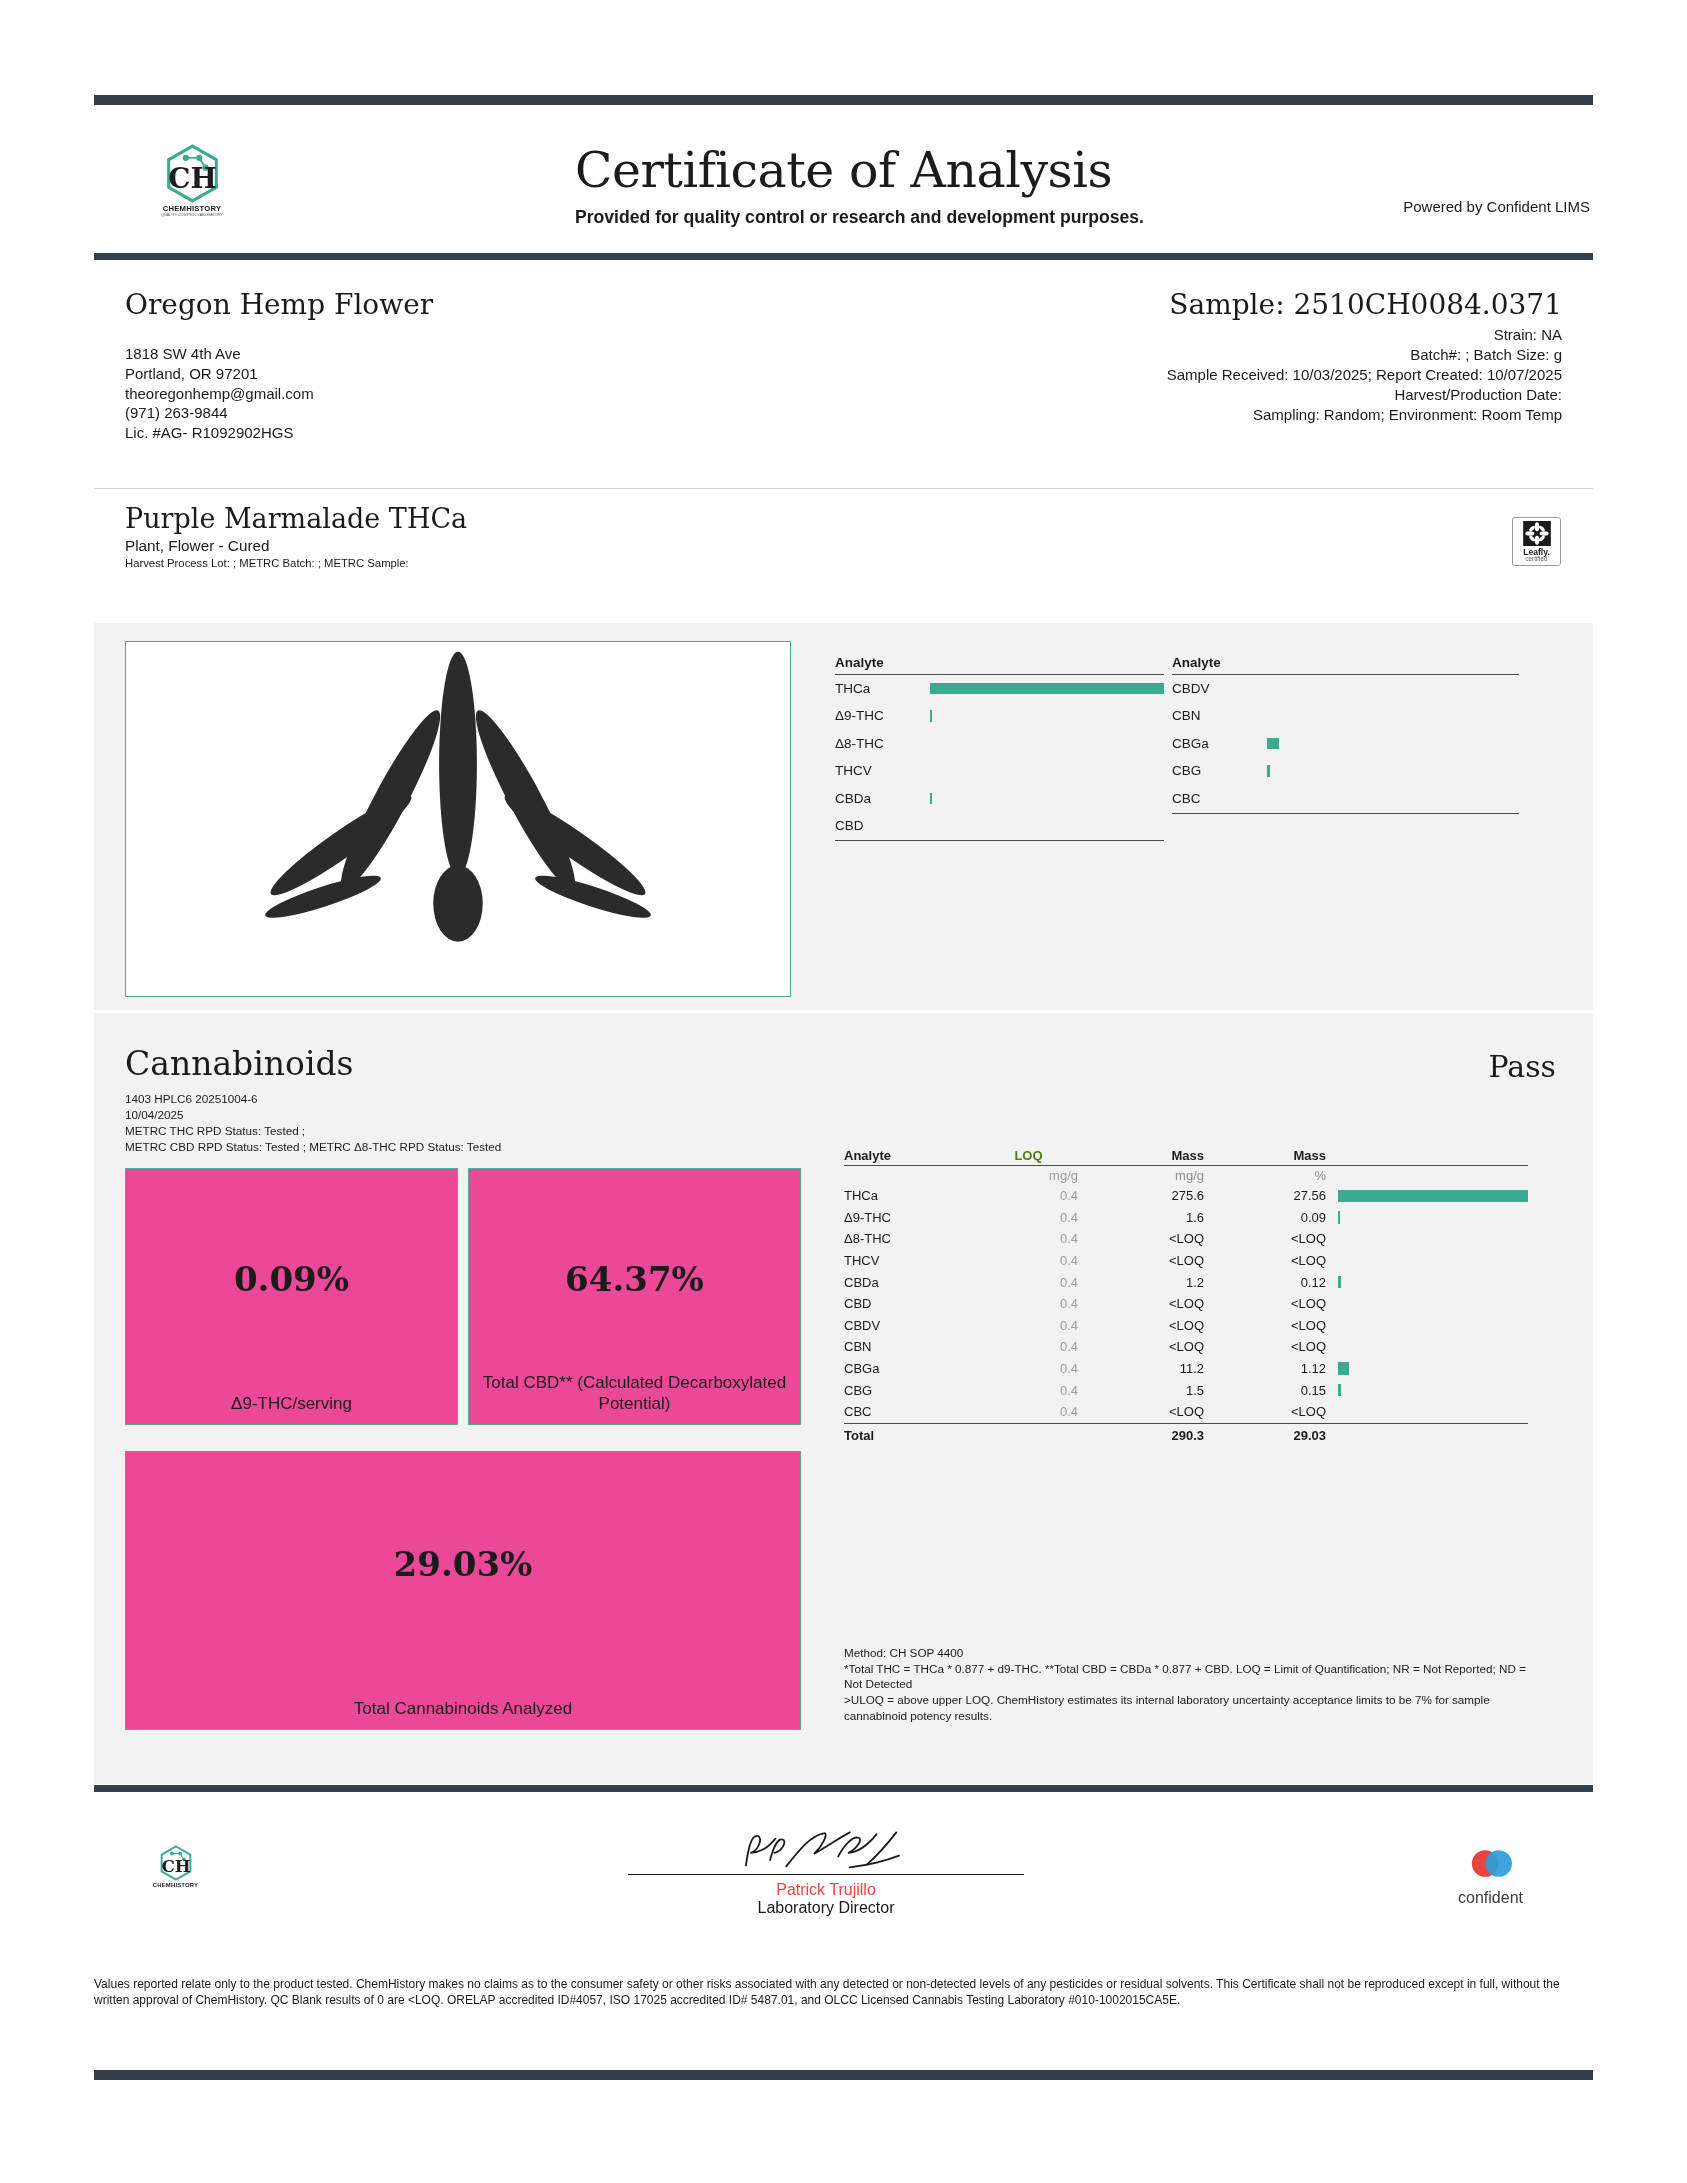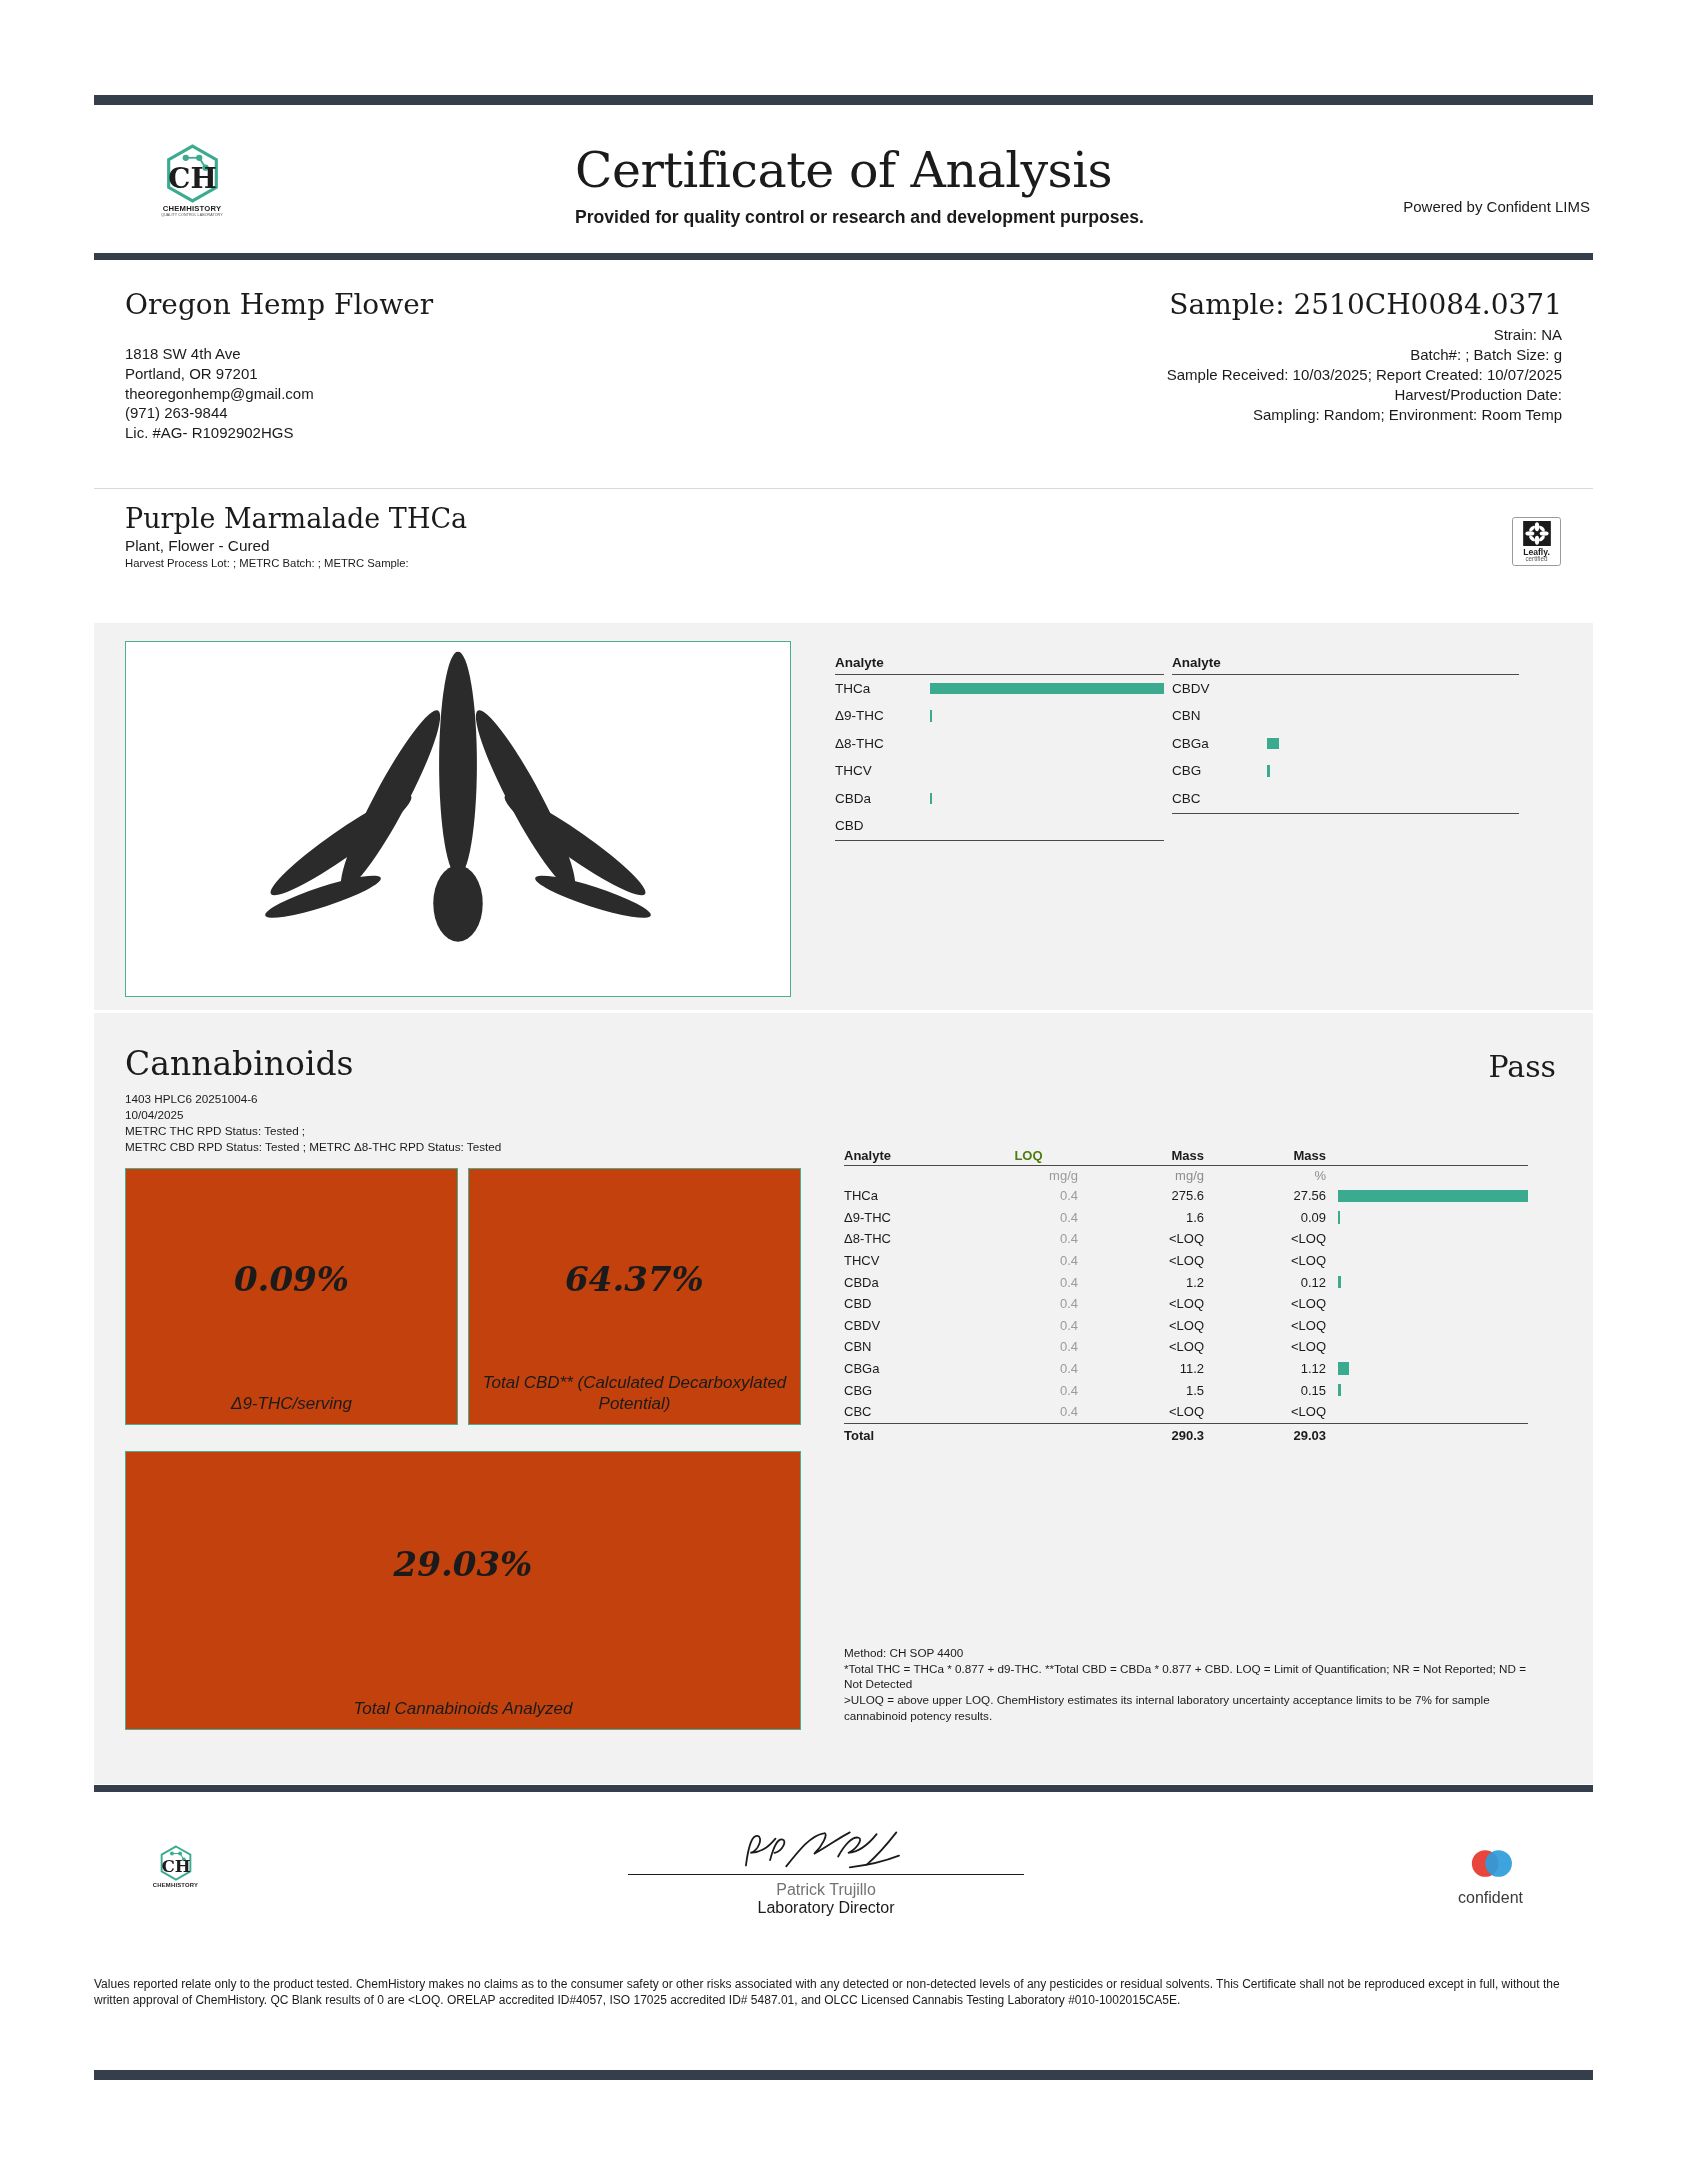--- a/index.html
+++ b/index.html
@@ -274,24 +274,23 @@
   .cann-meta {
     position: absolute;
     left: 125px; top: 1091px;
     font-size: 11.7px;
     color: #1b1b1b;
     line-height: 1.38;
   }
   
   .vbox {
     position: absolute;
-    background: #c2410c;
+    background: #ec4899;
     border: 1.4px solid #4aae93;
     box-sizing: border-box;
-    font-style: italic;
   }
   .vbox .big {
     position: absolute;
     left: 0; right: 0;
     text-align: center;
     font-family: "DejaVu Serif", serif;
     font-weight: bold;
     font-size: 34px;
     color: #1b1b1b;
   }
@@ -344,21 +343,21 @@
     left: 628px; top: 1827px;
     width: 396px;
     text-align: center;
   }
   .sig-img { height: 47px; }
   .sig-line {
     border-bottom: 1.4px solid #1b1b1b;
     width: 396px;
     margin: 0 auto 6.3px auto;
   }
-  .sig-name { font-size: 16px; color: #737373; }
+  .sig-name { font-size: 16px; color: #ef4444; }
   .sig-role { font-size: 16px; color: #1b1b1b; }
   .footer-logo {
     position: absolute;
     left: 135px; top: 1845px;
     text-align: center;
     width: 81px;
   }
   .footer-logo .logo-caption { font-size: 5.9px; }
   .confident {
     position: absolute;

